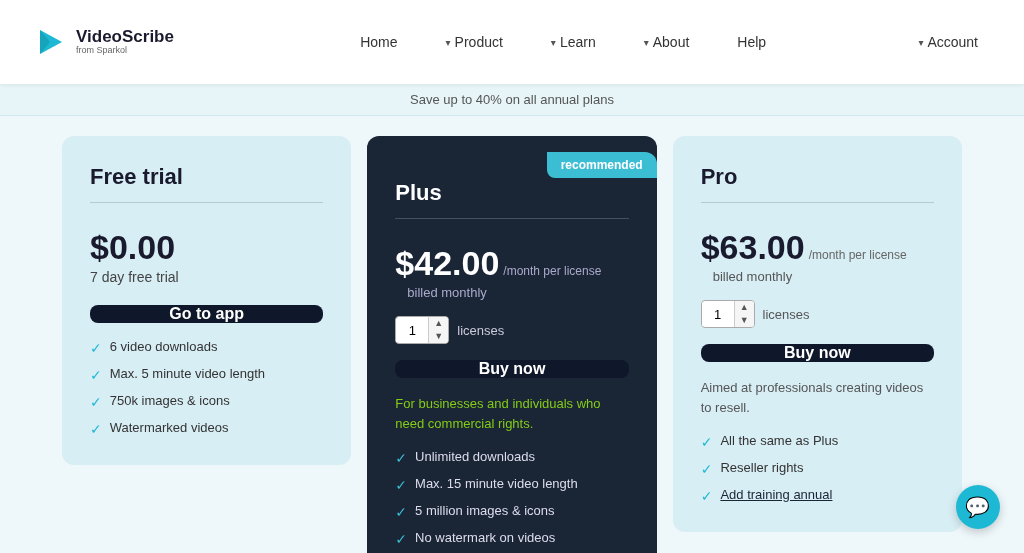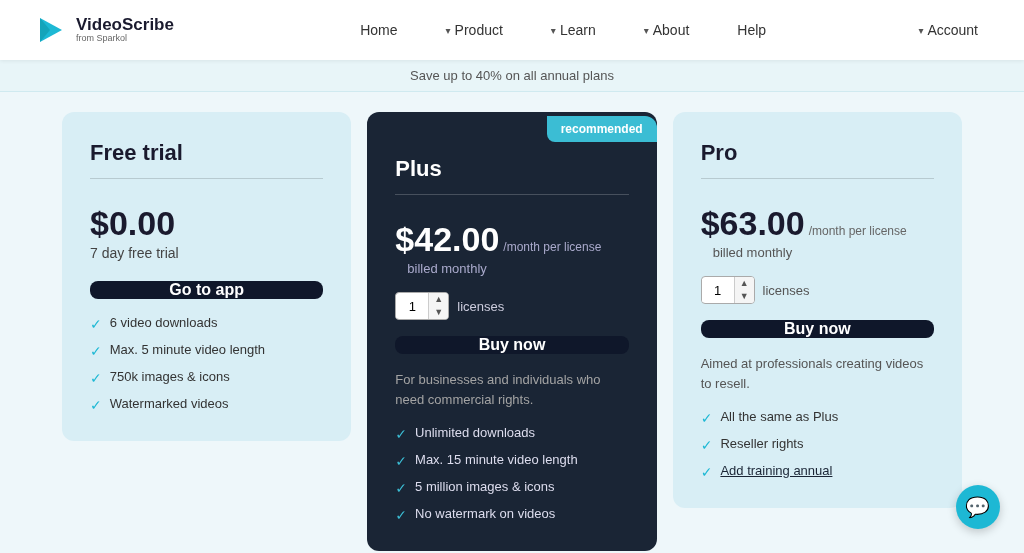--- a/index.html
+++ b/index.html
@@ -4,21 +4,21 @@
   <style>
     * { box-sizing: border-box; margin: 0; padding: 0; }
     body { font-family: -apple-system, BlinkMacSystemFont, 'Segoe UI', sans-serif; background: #f0f8fb; min-height: 553px; overflow-x: hidden; }
 
     
     .navbar {
       background: #fff;
       display: flex;
       align-items: center;
       padding: 0 32px;
-      height: 60px;
+      height: 84px;
       box-shadow: 0 1px 4px rgba(0,0,0,0.07);
       position: relative;
       z-index: 10;
     }
     .logo-area {
       display: flex;
       align-items: center;
       gap: 8px;
       margin-right: 48px;
     }
@@ -105,21 +105,21 @@
     .card-free { }
     .card-plus {
       background: #1a2535;
       color: #fff;
       padding-top: 44px;
     }
     .card-pro { }
 
     .recommended-badge {
       position: absolute;
-      top: 4px;
+      top: 16px;
       right: 0;
       background: #3bbdd4;
       color: #fff;
       font-size: 12px;
       font-weight: 600;
       padding: 6px 14px;
       border-radius: 0 12px 0 8px;
     }
 
     .plan-name {
@@ -231,21 +231,21 @@
       text-align: center;
       margin-bottom: 16px;
     }
 
     .desc-text {
       font-size: 13px;
       color: #555;
       margin-bottom: 16px;
       line-height: 1.5;
     }
-    .card-plus .desc-text { color: #a3a3a3; }
+    .card-plus .desc-text { color: #84cc16; }
     .card-pro .desc-text { color: #555; }
 
     .feature-list {
       list-style: none;
       display: flex;
       flex-direction: column;
       gap: 10px;
     }
     .feature-item {
       display: flex;

